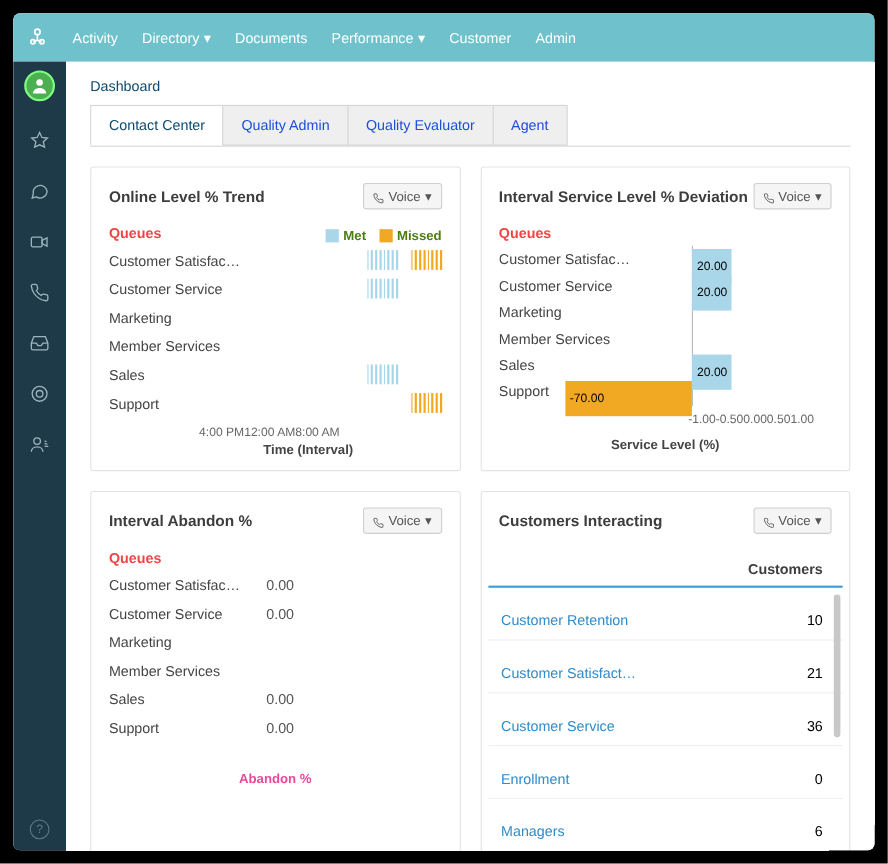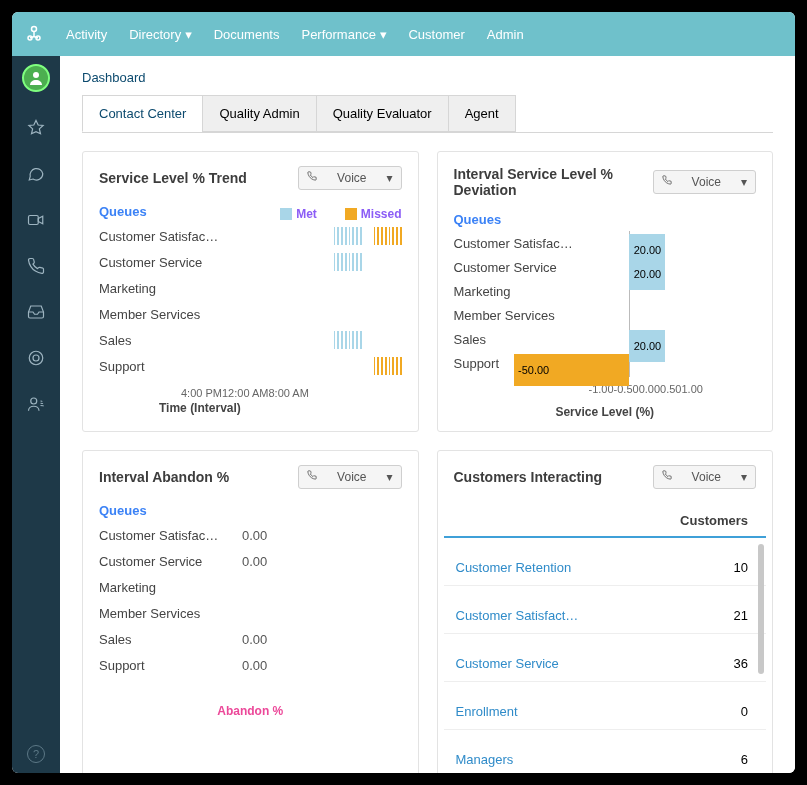--- a/index.html
+++ b/index.html
@@ -10,46 +10,46 @@
 .topnav .navitem{cursor:pointer;display:flex;align-items:center;gap:4px}
 .body{flex:1;display:flex;min-height:0}
 .leftrail{width:48px;background:#1e3948;display:flex;flex-direction:column;align-items:center;padding-top:8px;gap:26px;color:#9db4c0}
 .leftrail .avatar{width:28px;height:28px;border-radius:50%;background:#4caf50;border:2px solid #7fff7f;display:flex;align-items:center;justify-content:center;color:#fff;font-size:14px}
 .leftrail .railicon{width:20px;height:20px;display:flex;align-items:center;justify-content:center;cursor:pointer}
 .leftrail .spacer{flex:1}
 .leftrail .help{width:18px;height:18px;border:1.5px solid #5c7886;border-radius:50%;display:flex;align-items:center;justify-content:center;color:#5c7886;font-size:11px;margin-bottom:10px;cursor:pointer}
 .content{flex:1;overflow:auto;background:#fff;display:flex;flex-direction:column;min-width:0}
 .crumb{padding:14px 22px 10px;font-size:13px;color:#0c4a6e}
 .tabs{display:flex;padding:0 22px;gap:0}
-.tab{padding:10px 16px;font-size:13px;border:1px solid #d6d6d6;background:#efefef;color:#000000;cursor:pointer;margin-right:-1px}
+.tab{padding:10px 16px;font-size:13px;border:1px solid #d6d6d6;background:#efefef;color:#1d4ed8;cursor:pointer;margin-right:-1px}
 .tab.active{background:#fff;border-bottom:1px solid #fff;color:#0c4a6e}
 .panelhost{border-top:1px solid #d6d6d6;margin:0 22px;padding:18px 0;display:grid;grid-template-columns:1fr 1fr;gap:18px}
 .card{border:1px solid #e3e3e3;border-radius:3px;padding:14px 16px 12px;min-height:0}
 .cardhead{display:flex;justify-content:space-between;align-items:center;margin-bottom:14px}
 .cardtitle{font-size:14px;font-weight:700;color:#3d3d3d}
-.voicebtn{border:1px solid #cfcfcf;border-radius:3px;background:#f5f5f5;padding:4px 8px;font-size:12px;color:#555;cursor:pointer;display:flex;align-items:flex-start;gap:20px}
-.qhead{font-size:13px;font-weight:700;color:#3b82f6;margin-bottom:4px}
-.legend{display:flex;gap:28px;font-size:12px;color:#8b5cf6;font-weight:700}
+.voicebtn{border:1px solid #cfcfcf;border-radius:3px;background:#f5f5f5;padding:4px 8px;font-size:12px;color:#555;cursor:pointer;display:flex;align-items:flex-end;gap:4px}
+.qhead{font-size:13px;font-weight:700;color:#ef4444;margin-bottom:4px}
+.legend{display:flex;gap:12px;font-size:12px;color:#4d7c0f;font-weight:700}
 .legend .sw{width:12px;height:12px;display:inline-block;margin-right:4px;vertical-align:middle}
 .row{display:flex;align-items:center;height:26px;font-size:13px;color:#444}
 .row .lab{width:135px;white-space:nowrap;overflow:hidden;text-overflow:ellipsis}
 
 .c1 .barzone{flex:1;display:flex;justify-content:flex-end;gap:12px}
 .c1 .bars{width:28px;display:flex;align-items:center;gap:2px;height:18px}
 .c1 .bars span{width:2px;height:100%;display:block}
 .c1 .axis{display:flex;justify-content:flex-start;font-size:11px;color:#666;margin:8px 0 2px 82px}
-.c1 .xlabel{font-size:12px;font-weight:700;color:#444;margin-left:60px}
+.c1 .xlabel{text-align:center;font-size:12px;font-weight:700;color:#444;margin-left:60px}
 .c1 .headrow{display:flex;justify-content:space-between;align-items:center}
 
 .c2 .chart{position:relative;height:170px;margin-top:4px}
 .c2 .zero{position:absolute;left:58%;top:0;bottom:24px;width:1px;background:#bbb}
 .c2 .drow{position:absolute;left:0;right:0;height:24px;display:flex;align-items:center}
 .c2 .dlab{width:135px;font-size:13px;color:#444;white-space:nowrap;overflow:hidden;text-overflow:ellipsis}
 .c2 .dbar{position:absolute;height:18px;display:flex;align-items:center;font-size:11px;padding:16px 4px}
-.c2 .daxis{position:absolute;left:135px;right:0;bottom:6px;display:flex;justify-content:flex-start;font-size:11px;color:#666}
+.c2 .daxis{position:absolute;left:135px;right:16px;bottom:6px;display:flex;justify-content:flex-end;font-size:11px;color:#666}
 .c2 .dxlabel{text-align:center;font-size:12px;font-weight:700;color:#444;margin-top:4px}
 
 .c3 .row .val{margin-left:8px;color:#555}
 .c3 .xlabel{text-align:center;font-size:12px;font-weight:700;color:#ec4899;margin-top:26px}
 
 .c4 .thead{display:flex;justify-content:flex-end;padding:10px 18px 8px 12px;font-size:13px;font-weight:700;color:#3d3d3d;border-bottom:2px solid #3fa0d8}
 .c4 .tbl{position:relative}
 .c4 .trow{display:flex;justify-content:space-between;padding:22px 18px 10px 12px;border-bottom:1px solid #eee;font-size:13px}
 .c4 .trow .link{color:#2f8bc9;cursor:pointer}
 .c4 .scroll{position:absolute;right:2px;top:6px;width:6px;height:130px;background:#c8c8c8;border-radius:3px}
@@ -152,21 +152,21 @@
         <div class="tab active">Contact Center</div>
         <div class="tab">Quality Admin</div>
         <div class="tab">Quality Evaluator</div>
         <div class="tab">Agent</div>
       </div>
 
       <div class="panelhost">
 
         <div class="card c1">
           <div class="cardhead">
-            <div class="cardtitle">Service Level % Trend</div>
+            <div class="cardtitle">Online Level % Trend</div>
             <div class="voicebtn">
               <svg width="10" height="10" viewBox="0 0 24 24" fill="none" stroke="#555" stroke-width="2">
                   <path d="M22 16.9v3a2 2 0 01-2.2 2 19.8 19.8 0 01-8.6-3.1 19.5 19.5 0 01-6-6A19.8 19.8 0 012 4.2 2 2 0 014 2h3a2 2 0 012 1.7c.1.9.3 1.8.6 2.6a2 2 0 01-.5 2.1L8 9.5a16 16 0 006 6l1.1-1.1a2 2 0 012.1-.5c.8.3 1.7.5 2.6.6A2 2 0 0122 16.9z"></path>
                 </svg>
               <span>Voice</span>
                 <span>▾</span>
             </div>
           </div>
           <div class="headrow">
             <div class="qhead">Queues</div>
@@ -307,21 +307,21 @@
               <div class="drow" style="top: 72px;">
                 <div class="dlab">Member Services</div>
               </div>
               <div class="drow" style="top: 96px;">
                 <div class="dlab">Sales</div>
               </div>
               <div class="dbar" style="top: 99px; left: 58%; width: 12%; background: rgb(169, 214, 232); justify-content: flex-end;">20.00</div>
               <div class="drow" style="top: 120px;">
                 <div class="dlab">Support</div>
               </div>
-              <div class="dbar" style="top: 123px; right: 42%; width: 38%; background: rgb(241, 169, 35); justify-content: flex-start;">-50.00</div>
+              <div class="dbar" style="top: 123px; right: 42%; width: 38%; background: rgb(241, 169, 35); justify-content: flex-start;">-70.00</div>
             </div>
           <div class="dxlabel">Service Level (%)</div>
         </div>
 
         <div class="card c3">
           <div class="cardhead">
             <div class="cardtitle">Interval Abandon %</div>
             <div class="voicebtn">
               <svg width="10" height="10" viewBox="0 0 24 24" fill="none" stroke="#555" stroke-width="2">
                   <path d="M22 16.9v3a2 2 0 01-2.2 2 19.8 19.8 0 01-8.6-3.1 19.5 19.5 0 01-6-6A19.8 19.8 0 012 4.2 2 2 0 014 2h3a2 2 0 012 1.7c.1.9.3 1.8.6 2.6a2 2 0 01-.5 2.1L8 9.5a16 16 0 006 6l1.1-1.1a2 2 0 012.1-.5c.8.3 1.7.5 2.6.6A2 2 0 0122 16.9z"></path>

